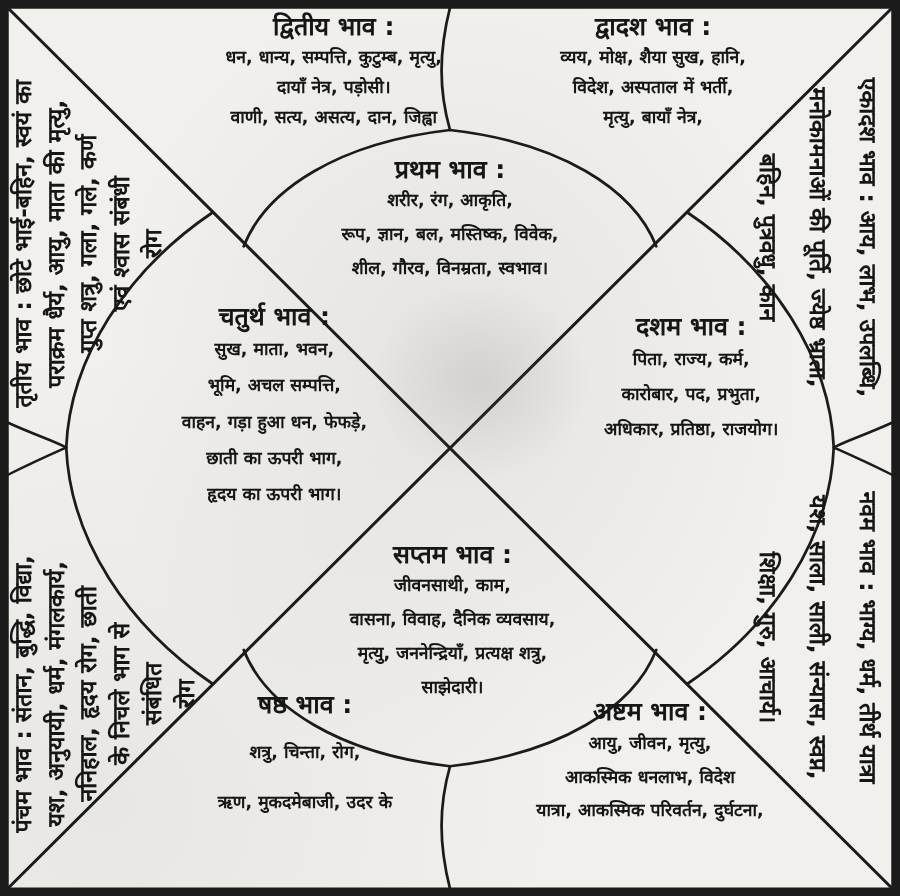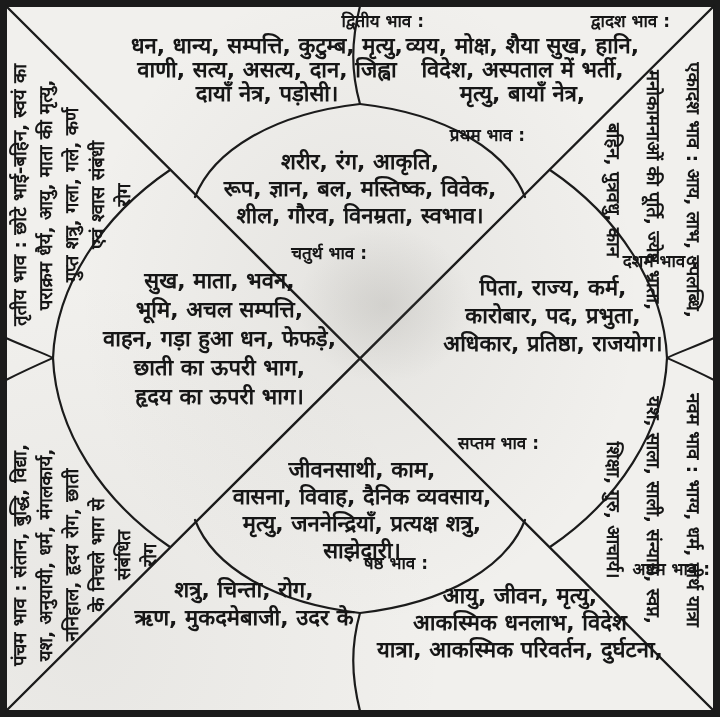--- a/index.html
+++ b/index.html
@@ -10,33 +10,33 @@
     background:
       radial-gradient(ellipse at 50% 42%, rgba(120,118,112,0.10), rgba(0,0,0,0) 55%),
       radial-gradient(ellipse at 12% 90%, rgba(120,118,112,0.08), rgba(0,0,0,0) 40%),
       #f1f0ed;
     overflow: hidden;
     font-family: "DejaVu Sans", "Liberation Sans", sans-serif;
     color: #161616;
   }
   #chart-lines { position: absolute; left: 0; top: 0; }
   .house { position: absolute; text-align: center; font-weight: 700; }
-  .house .t  { font-size: 17px; line-height: 26px; white-space: nowrap; text-align: right; }
-  .house .ln { font-size: 22px; line-height: 27px; }
+  .house .t  { font-size: 20px; line-height: 26px; white-space: nowrap; }
+  .house .ln { font-size: 14px; line-height: 27px; }
   .h2  { left: 110px; top: 8px;   width: 314px; }
   .h2 .ln, .h12 .ln { line-height: 24px; }
   .h12 { left: 375px; top: 8px;   width: 295px; }
   .h1  { left: 195px; top: 122px; width: 330px; }
   .h4  { left: 72px;  top: 240px; width: 295px; }
   .h4 .ln { line-height: 29px; }
   .h10 { left: 408px; top: 248px; width: 290px; }
   .h10 .ln { line-height: 28px; text-align: center; }
   .h7  { left: 185px; top: 430px; width: 354px; }
   .h6  { left: 60px;  top: 550px; width: 368px; }
-  .h6 .ln { line-height: 28px; }
+  .h6 .ln { line-height: 28px; margin-top: 12px; }
   .h8  { left: 330px; top: 556px; width: 380px; }
   
   .rot { position: absolute; text-align: center; font-weight: 700; }
   .rot .ln { font-size: 18.5px; }
   .rot-ccw { transform: rotate(-90deg); transform-origin: center; }
   .rot-cw  { transform: rotate(90deg);  transform-origin: center; }
   .h3  { left: -108px; top: 130px; width: 360px; height: 130px; }
   .h3 .ln { line-height: 26px; }
   .h5  { left: -75px;  top: 477px; width: 320px; height: 156px; }
   .h5 .ln { line-height: 26px; }
@@ -73,22 +73,22 @@
       <path d="M714,338 C692,348 676,353 667,358" stroke-width="2"></path>
       <path d="M714,380 C692,369 676,362 667,358" stroke-width="2"></path>
     </g>
   </svg>
 
   <div class="smudge"></div>
 
   <div class="house h2">
     <div class="t">द्वितीय भाव :</div>
     <div class="ln">धन, धान्य, सम्पत्ति, कुटुम्ब, मृत्यु,</div>
+    <div class="ln">दायाँ नेत्र, पड़ोसी।</div>
     <div class="ln">वाणी, सत्य, असत्य, दान, जिह्वा</div>
-    <div class="ln">दायाँ नेत्र, पड़ोसी।</div>
   </div>
 
   <div class="house h1">
     <div class="t">प्रथम भाव :</div>
     <div class="ln">शरीर, रंग, आकृति,</div>
     <div class="ln">रूप, ज्ञान, बल, मस्तिष्क, विवेक,</div>
     <div class="ln">शील, गौरव, विनम्रता, स्वभाव।</div>
   </div>
 
   <div class="house h12">

